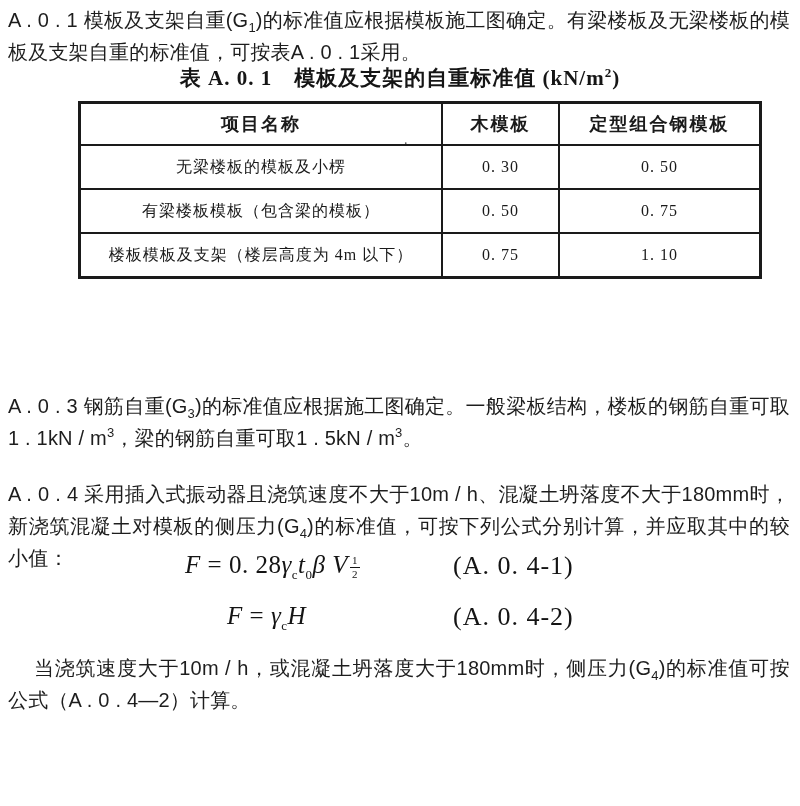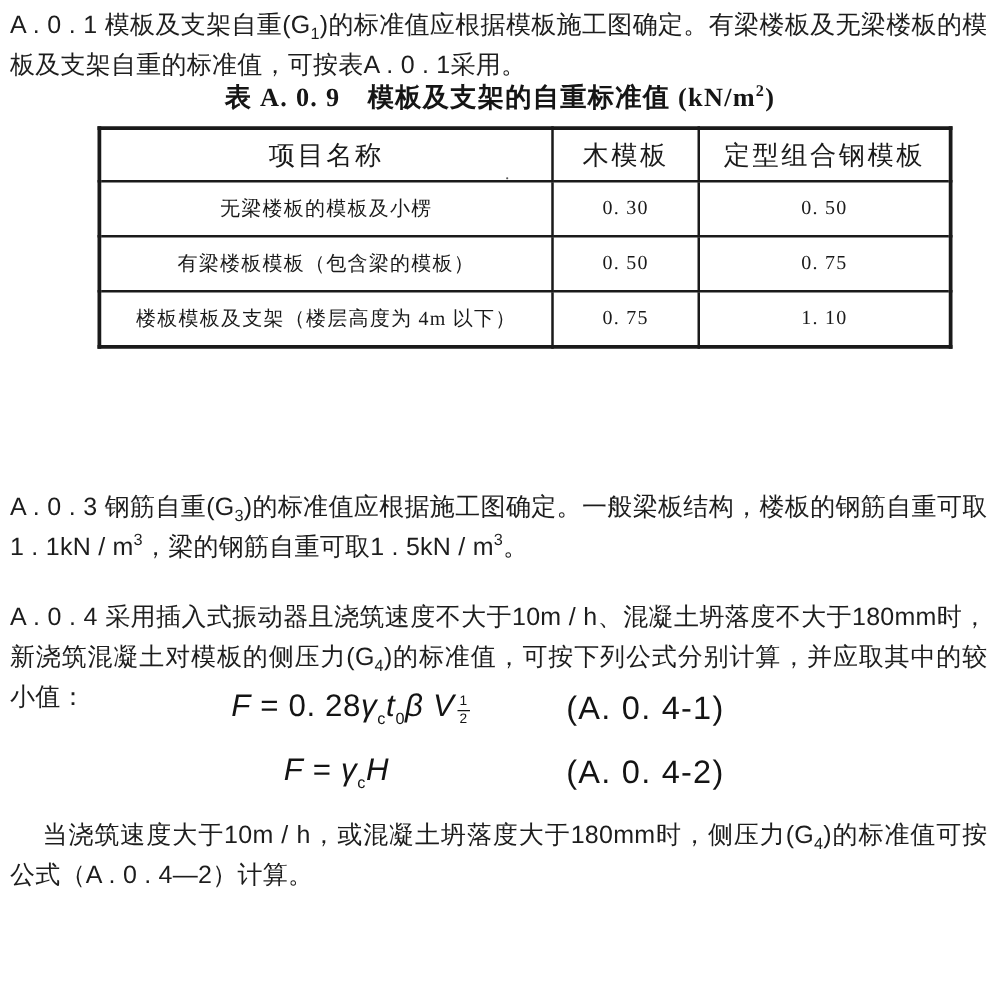--- a/index.html
+++ b/index.html
@@ -13,28 +13,28 @@
   .caption{position:absolute;left:0;width:100%;top:64px;text-align:center;
            font-family:"Liberation Serif","DejaVu Serif",serif;font-weight:700;
            font-size:21px;color:#151515;letter-spacing:1px;}
   .caption sup{font-size:13px;}
   table.load{position:absolute;top:101px;left:78px;width:650px;
              border-collapse:collapse;table-layout:fixed;
              font-family:"Liberation Serif","DejaVu Serif",serif;color:#1a1a1a;}
   table.load th,table.load td{border:2px solid #1a1a1a;text-align:center;
              vertical-align:middle;padding:0 4px;}
   table.load{border:3px solid #1a1a1a;}
-  table.load th{height:40px;font-size:21px;font-weight:400;letter-spacing:2px;}
+  table.load th{height:40px;font-size:18px;font-weight:700;letter-spacing:2px;}
   table.load td{height:42px;font-size:16px;letter-spacing:1px;}
   td.num{font-size:18px;letter-spacing:0;}
   .col-name{width:352px;}.col-wood{width:107px;}.col-steel{width:191px;}
   .artifact{position:absolute;left:404px;top:132px;font-size:14px;color:#555;
             font-family:"Liberation Serif",serif;}
   .eq-row{position:absolute;left:0;width:100%;height:40px;
-          font-family:Liberation Sans, sans-serif;color:#141414;}
+          font-family:Liberation Serif, serif;color:#141414;}
   .eq-body{position:absolute;font-size:25px;letter-spacing:0.5px;}
   .eq-label{position:absolute;left:453px;font-size:26px;letter-spacing:1px;}
   .eq-body .it{font-style:italic;}
   .eq-body sub{font-size:13px;line-height:0;}
   .frac{display:inline-flex;flex-direction:column;align-items:center;
         font-size:11px;line-height:1.15;vertical-align:9px;margin-left:2px;
         font-style:normal;}
   .frac span{display:block;}
   .frac span:first-child{border-bottom:1px solid #141414;padding:0 2px;}
   .where{position:absolute;left:45px;top:736px;
@@ -44,21 +44,21 @@
   .where sup{font-size:12px;line-height:0;letter-spacing:0;}
   .where-unit{margin-left:130px;letter-spacing:1px;}
 </style>
 </head>
 <body>
 
 <div class="page">
 
   <div class="para" style="top:4px;"><span>A . 0 . 1 模板及支架自重(G</span><sub>1</sub><span>)的标准值应根据模板施工图确定。有梁楼板及无梁楼板的模板及支架自重的标准值，可按表A . 0 . 1采用。</span></div>
 
-  <div class="caption"><span>表 A. 0. 9　模板及支架的自重标准值 (kN/m</span><sup>2</sup><span>)</span></div>
+  <div class="caption"><span>表 A. 0. 1　模板及支架的自重标准值 (kN/m</span><sup>2</sup><span>)</span></div>
 
   <table class="load">
     <tbody>
         <tr>
       <th class="col-name">项目名称</th>
       <th class="col-wood">木模板</th>
       <th class="col-steel">定型组合钢模板</th>
     </tr>
     <tr>
       <td>无梁楼板的模板及小楞</td>

